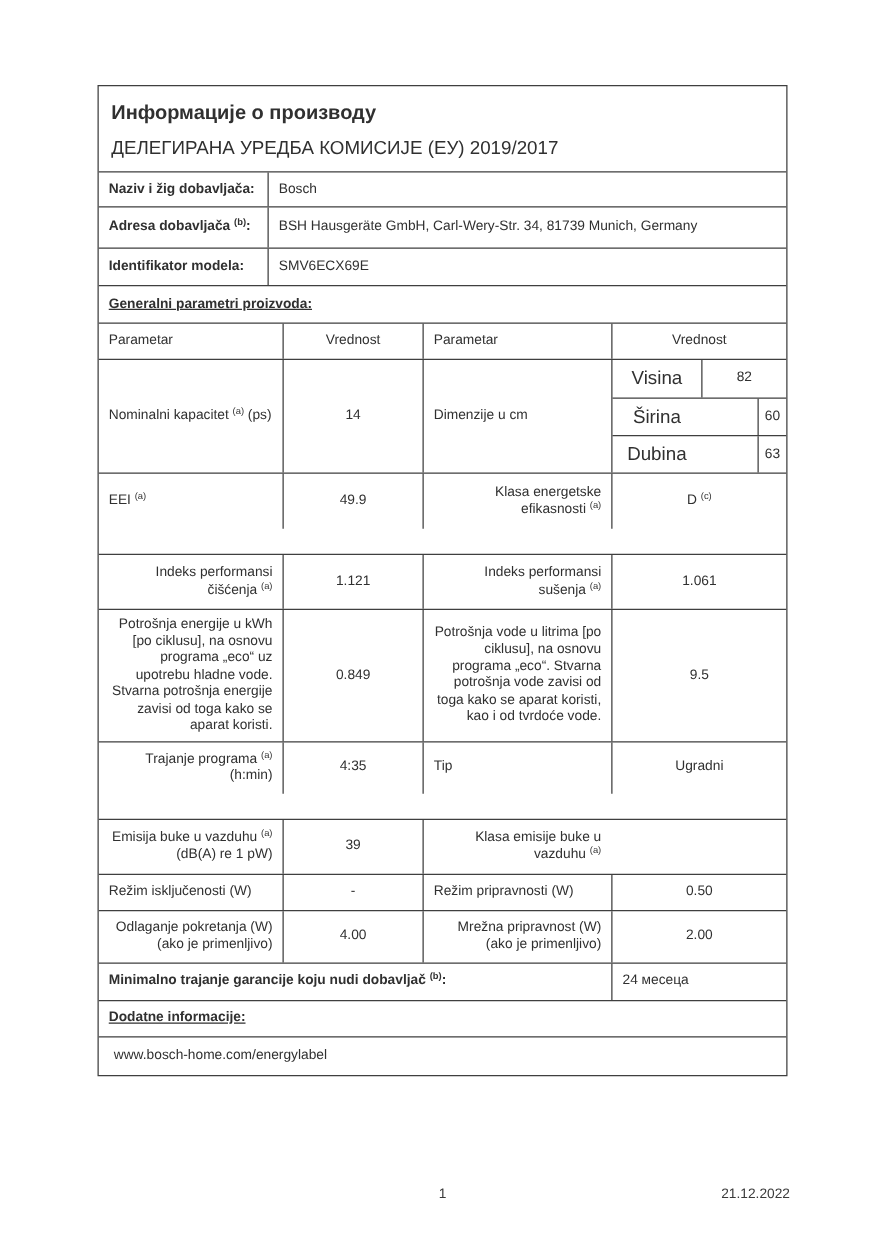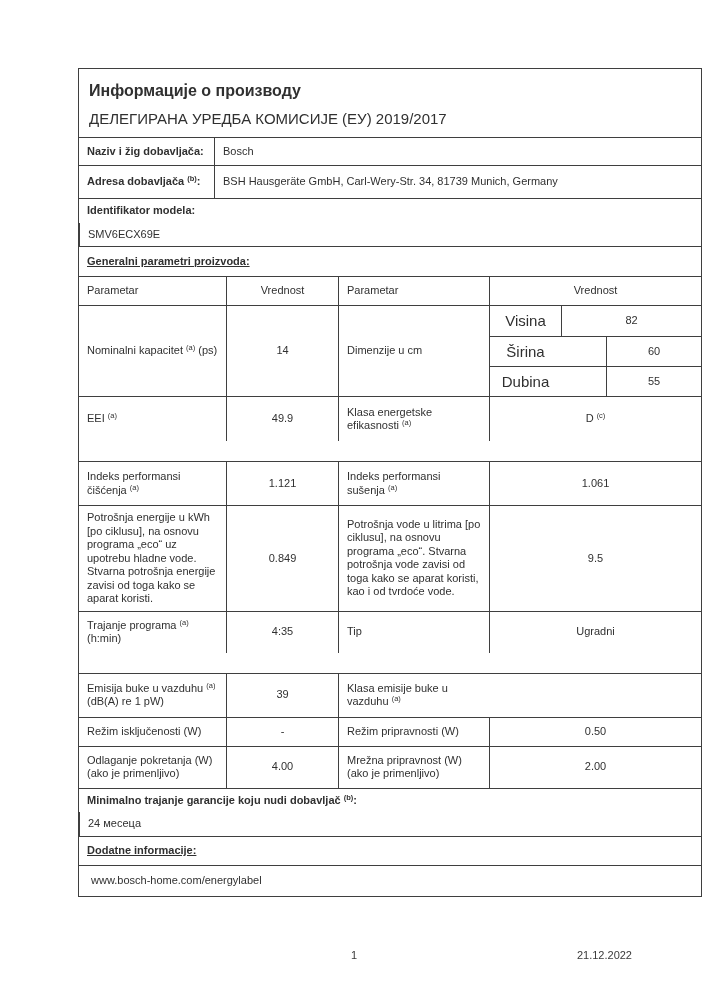--- a/index.html
+++ b/index.html
@@ -8,33 +8,33 @@
     width: 708px; height: 1000px;
     background: #ffffff;
     font-family: "Liberation Sans", sans-serif;
     color: #303030;
     position: relative;
     overflow: hidden;
   }
   .sheet {
     position: absolute;
     left: 78px; top: 68px;
-    width: 624px;
+    width: 552px;
     border: 1px solid #3f3f3f;
     background: #fff;
   }
   .row { display: flex; align-items: stretch; border-top: 1px solid #3f3f3f; }
   .row.first { border-top: none; }
   .cell {
     display: flex; align-items: center;
     padding: 5px 8px;
     font-size: 11px; line-height: 13.5px;
   }
   .cell + .cell { border-left: 1px solid #3f3f3f; }
-  .txt { display: inline-block; }
+  .txt { display: inline-block; text-align: right; }
   sup { font-size: 7.5px; line-height: 0; vertical-align: baseline; position: relative; top: -4px; }
 
   
   .title-row { padding: 12px 10px 2px 10px; }
   .title-row .doc-title { font-size: 16px; font-weight: bold; line-height: 20px; }
   .subtitle-row { padding: 7px 10px 10px 10px; font-size: 15px; }
 
   
   .sup-label { width: 135px; font-weight: bold; }
   .sup-value { flex: 1; border-left: 1px solid #3f3f3f; }
@@ -42,21 +42,21 @@
   
   .section-cell { flex: 1; font-weight: bold; text-decoration: underline; }
 
   
   .c1 { width: 147px; }
   .c2 { width: 112px; }
   .c3 { width: 151px; }
   .c4 { flex: 1; }
   .val { justify-content: center; text-align: center; }
 
-  .h28 { min-height: 28px; } .h30 { min-height: 30px; flex-direction: column; } .h31 { min-height: 31px; }
+  .h28 { min-height: 28px; } .h30 { min-height: 30px; } .h31 { min-height: 31px; }
   .h33 { min-height: 33px; } .h29 { min-height: 29px; } .h42 { min-height: 42px; }
   .h44 { min-height: 44px; margin-top: 20px; } .h45 { min-height: 45px; } .h90 { min-height: 90px; }
   .h103 { min-height: 103px; }
 
   
   .dims { padding: 0; flex-direction: column; align-items: stretch; }
   .dim-row { display: flex; min-height: 30px; flex: 1; }
   .dim-row + .dim-row { border-top: 1px solid #3f3f3f; gap: 45px; }
   .dim-name { width: 71px; display: flex; align-items: center; justify-content: center; font-size: 15px; }
   .dim-val { flex: 1; border-left: 1px solid #3f3f3f; display: flex; align-items: center; justify-content: center; font-size: 11px; }
@@ -153,21 +153,21 @@
       <div class="dim-row">
         <div class="dim-name">Visina</div>
         <div class="dim-val">82</div>
       </div>
       <div class="dim-row">
         <div class="dim-name">Širina</div>
         <div class="dim-val">60</div>
       </div>
       <div class="dim-row">
         <div class="dim-name">Dubina</div>
-        <div class="dim-val">55</div>
+        <div class="dim-val">63</div>
       </div>
     </div>
   </div>
 
   <div class="row h45">
     <div class="cell c1">
       <div class="txt"><span>EEI </span><sup>(a)</sup></div>
     </div>
     <div class="cell c2 val">
       <div class="txt"><span>49.9</span></div>

